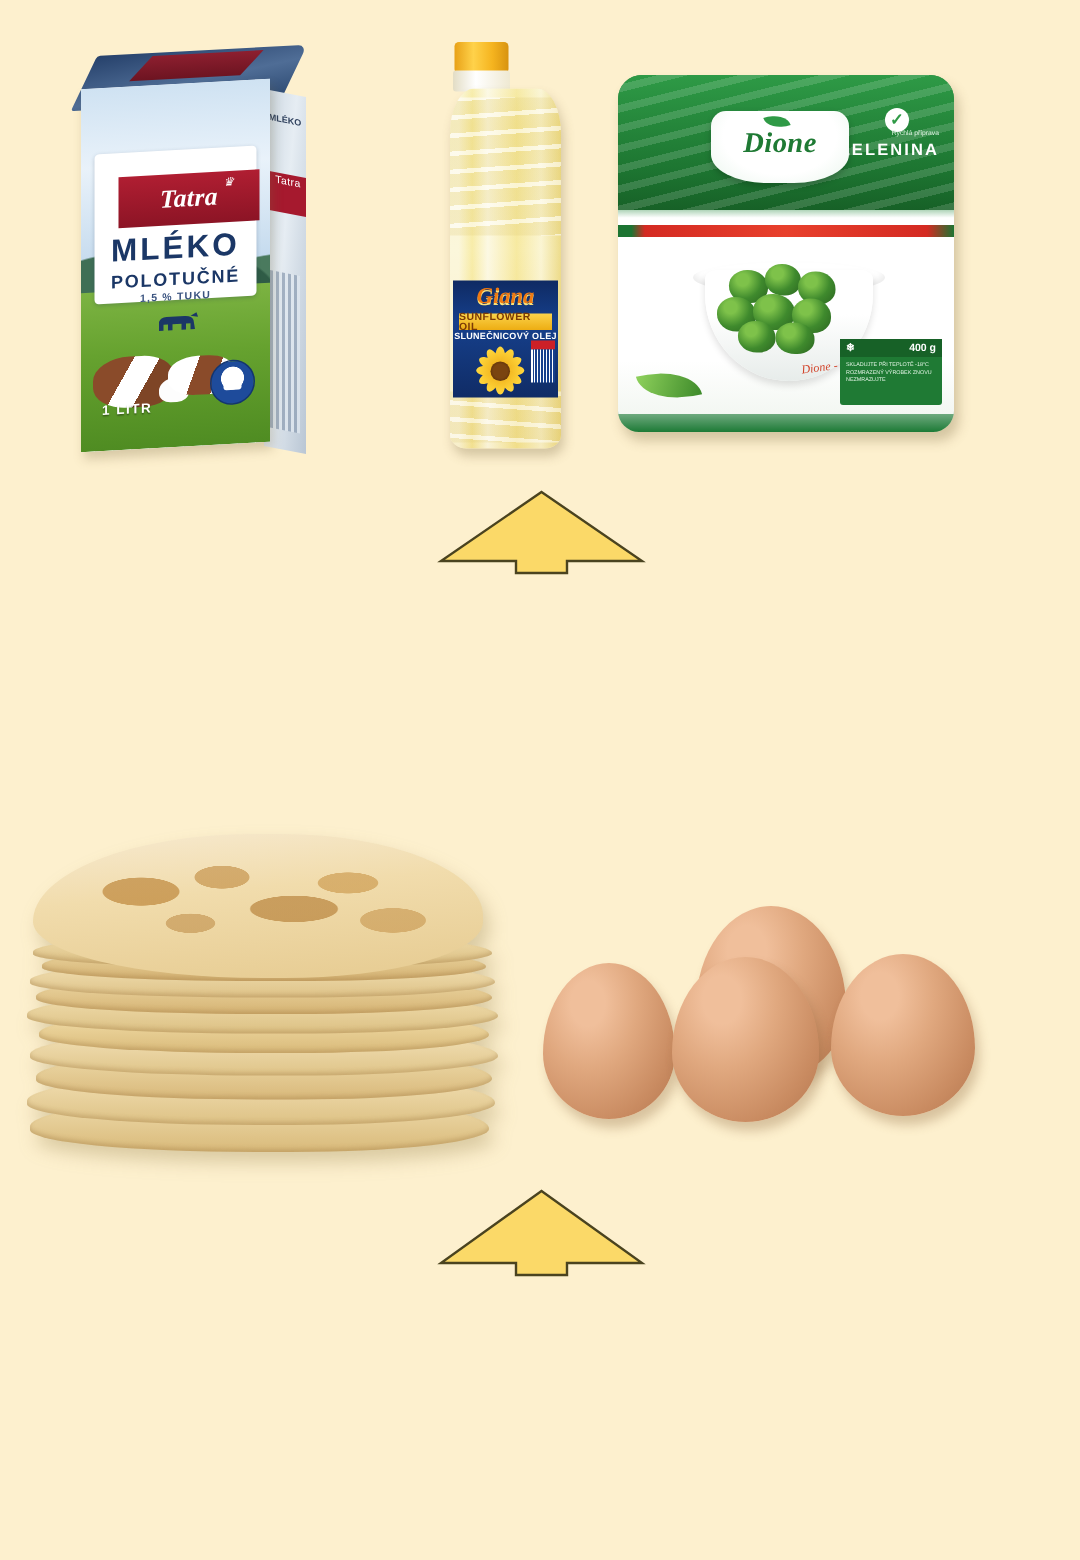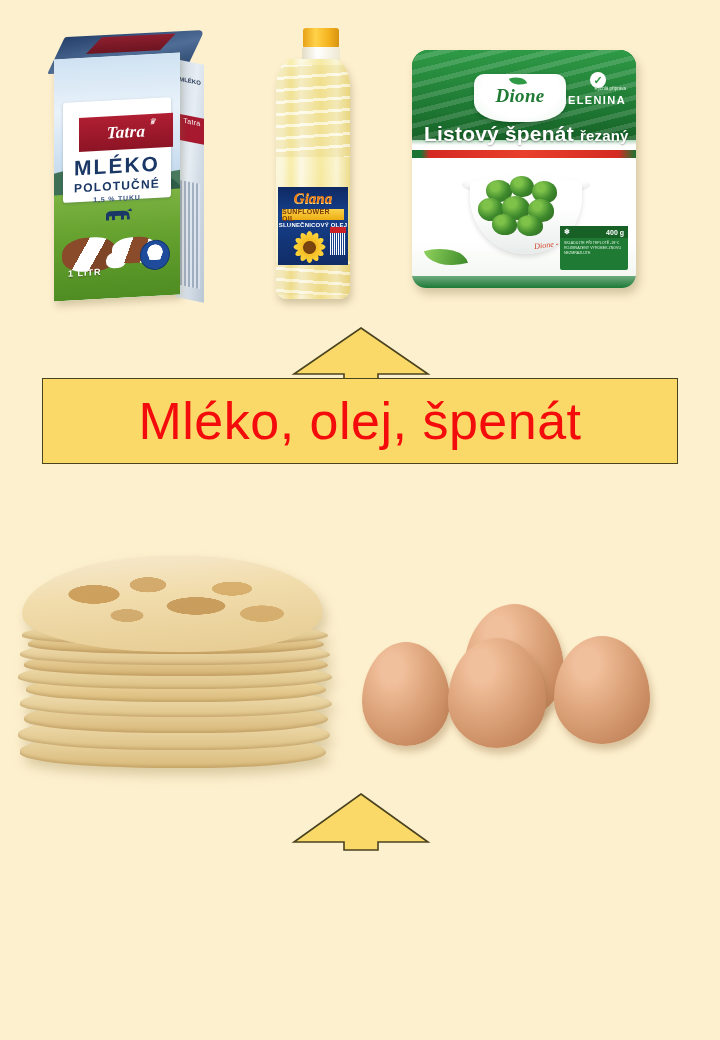--- a/index.html
+++ b/index.html
@@ -150,21 +150,21 @@
     position: absolute; left: 27px; top: 0; width: 36px; height: 20px;
     background: linear-gradient(90deg,#e8a117,#ffd24a 35%,#f5b41f 70%,#d8930f);
     border-radius: 3px 3px 2px 2px;
   }
   .oil-neck {
     position: absolute; left: 26px; top: 19px; width: 38px; height: 14px;
     background: linear-gradient(90deg,#e3ddc5,#ffffff 40%, #efe9d2);
     border-radius: 2px;
   }
   .oil-body {
-    position: absolute; left: 0; top: 31px; width: 74px; height: 240px;
+    position: absolute; left: 24px; top: 31px; width: 74px; height: 240px;
     border-radius: 16px 16px 11px 11px / 30px 30px 9px 9px;
     background:
       linear-gradient(90deg, rgba(255,255,255,.55) 0 8%, rgba(250,235,150,.25) 20%, rgba(255,255,255,.65) 34%, rgba(246,226,128,.30) 60%, rgba(255,255,255,.45) 82%, rgba(226,200,96,.45) 100%),
       linear-gradient(180deg,#f6eeb6 0%, #f5e79a 10%, #f7edb0 45%, #f3e296 78%, #efdc8d 100%);
     box-shadow: 2px 5px 7px rgba(120,100,60,.30);
     overflow: hidden;
   }
   .oil-ribs {
     position: absolute; left: 0; top: 6px; width: 100%; height: 92px;
     background: repeating-linear-gradient(176deg, rgba(255,255,255,.55) 0 3px, rgba(220,198,110,.22) 3px 12px);
@@ -446,24 +446,20 @@
   <div class="abs spin-wrap">
     <div class="spin-bag">
       <div class="spin-fieldpat"></div>
       <div class="spin-vcheck">✓</div>
       <div class="spin-vsub">Rychlá příprava</div>
       <div class="spin-zelenina">ZELENINA</div>
       <div class="spin-logo">
         <div class="leaf"></div>
         <span>Dione</span>
       </div>
-      <div class="spin-title">
-        <span>Listový špenát</span>
-        <em>řezaný</em>
-      </div>
       <div class="spin-redline"></div>
       <div class="spin-photo">
         <div class="spin-bowl-rim"></div>
         <div class="spin-bowl"></div>
         <div class="spin-clump" style="left:74px;top:22px;width:26px;height:22px;"></div>
         <div class="spin-clump" style="left:98px;top:18px;width:24px;height:21px;"></div>
         <div class="spin-clump" style="left:120px;top:23px;width:25px;height:22px;"></div>
         <div class="spin-clump" style="left:66px;top:40px;width:26px;height:23px;"></div>
         <div class="spin-clump" style="left:90px;top:38px;width:28px;height:24px;"></div>
         <div class="spin-clump" style="left:116px;top:41px;width:26px;height:23px;"></div>
@@ -484,23 +480,20 @@
       </div>
     </div>
   </div>
 
   <div class="arrow" style="left:292px; top:326px; width:138px; height:56px;">
     <svg viewBox="0 0 138 56" preserveAspectRatio="none">
       <path d="M69 2 L136 48 L86 48 L86 56 L52 56 L52 48 L2 48 Z" fill="#fbd968" stroke="#4a431f" stroke-width="1.6" stroke-linejoin="miter"></path>
     </svg>
   </div>
 
-  <div class="banner" style="left:42px; top:378px; width:636px; height:86px;">
-    <span class="banner-text">Mléko, olej, špenát</span>
-  </div>
 
   <div class="abs pan-wrap">
     <div class="pan-stack">
       <div class="crepe" style="top:176px;left:4px;width:306px;height:36px;background:linear-gradient(180deg,#efdcad,#d9ba7a);"></div>
       <div class="crepe" style="top:160px;left:2px;width:312px;height:34px;background:linear-gradient(180deg,#f2e0b4,#ddc184);"></div>
       <div class="crepe" style="top:145px;left:8px;width:304px;height:32px;background:linear-gradient(180deg,#efdcab,#d8b87a);"></div>
       <div class="crepe" style="top:131px;left:4px;width:312px;height:30px;background:linear-gradient(180deg,#f3e2b9,#dfc488);"></div>
       <div class="crepe" style="top:118px;left:10px;width:300px;height:28px;background:linear-gradient(180deg,#eeda a6,#d6b576);"></div>
       <div class="crepe" style="top:106px;left:2px;width:314px;height:27px;background:linear-gradient(180deg,#f1dfb0,#dcc083);"></div>
       <div class="crepe" style="top:95px;left:8px;width:304px;height:25px;background:linear-gradient(180deg,#eed9a6,#d5b373);"></div>

